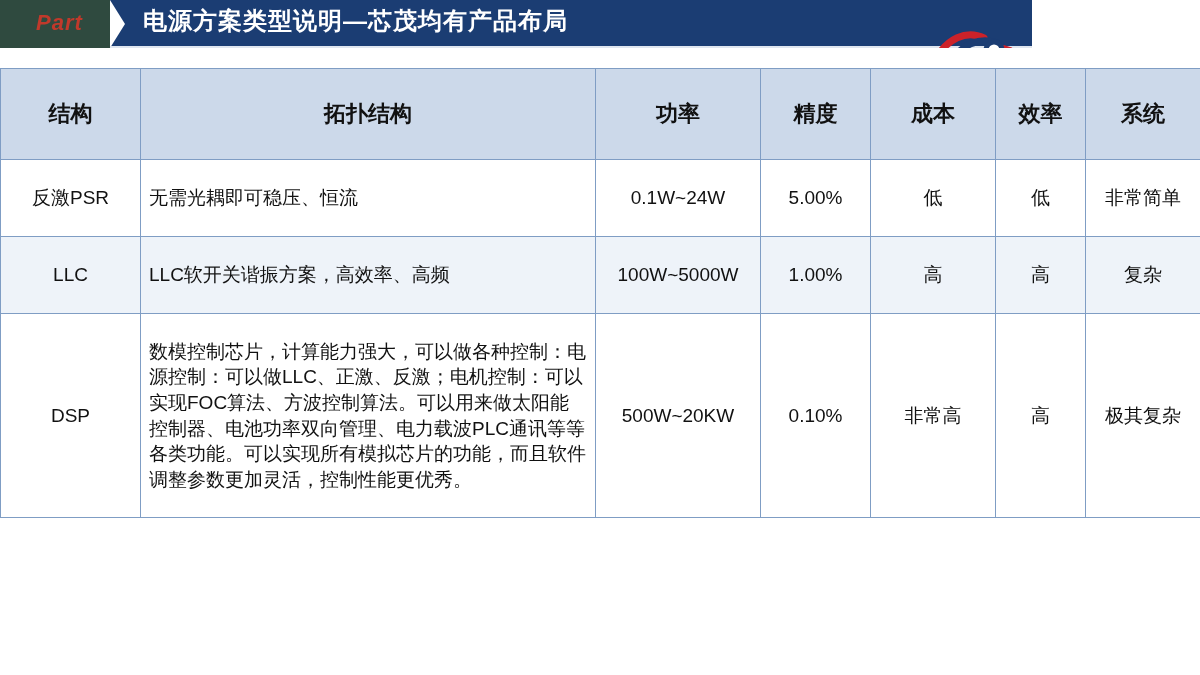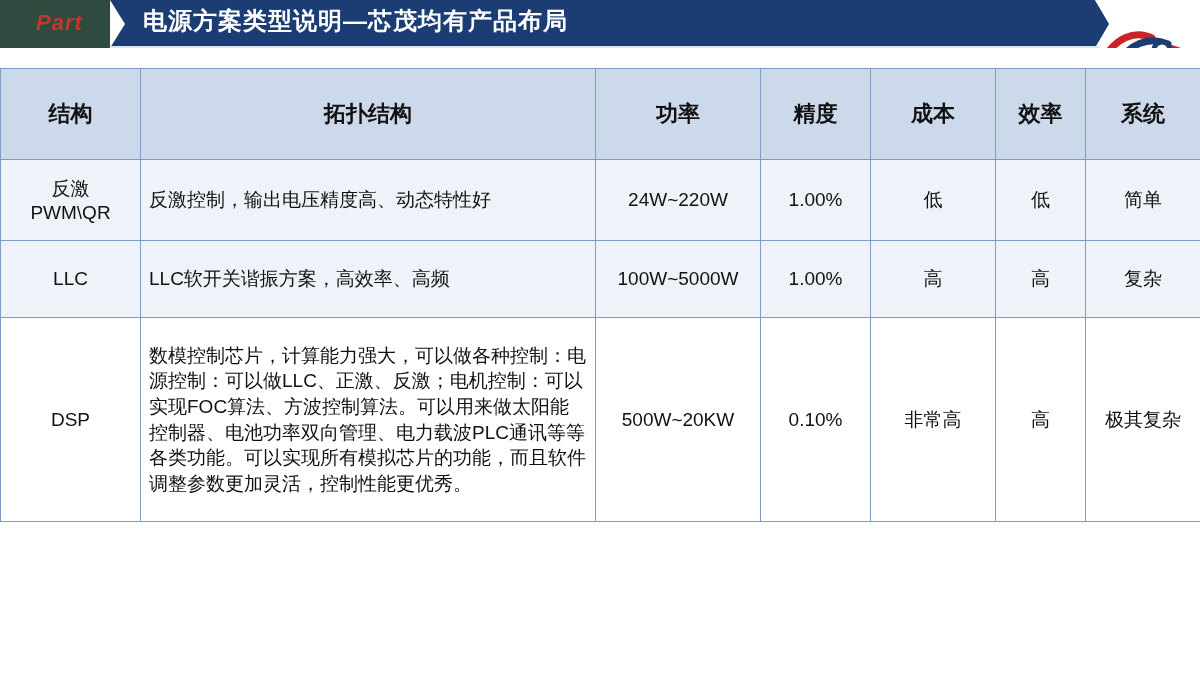--- a/index.html
+++ b/index.html
@@ -10,21 +10,21 @@
     width: 1200px;
     height: 675px;
     background: #ffffff;
     font-family: "Liberation Sans", "DejaVu Sans", sans-serif;
     overflow: hidden;
   }
 
   
   .header {
     position: relative;
-    width: 1200px;
+    width: 1032px;
     height: 48px;
     background: #ffffff;
     overflow: hidden;
   }
   .header-dark {
     position: absolute;
     left: 0; top: 0;
     width: 110px; height: 48px;
     background: #2f4a3f;
   }
@@ -171,29 +171,28 @@
         <th>结构</th>
         <th>拓扑结构</th>
         <th>功率</th>
         <th>精度</th>
         <th>成本</th>
         <th>效率</th>
         <th>系统</th>
       </tr>
     </thead>
     <tbody>
-      <tr class="row-tint r2">
-        <td class="c-struct multi">反激
-PWM\QR</td>
-        <td class="c-topo">反激控制，输出电压精度高、动态特性好</td>
-        <td class="c-power">24W~220W</td>
-        <td class="c-acc">1.00%</td>
+      <tr class="row-light r1">
+        <td class="c-struct">反激PSR</td>
+        <td class="c-topo">无需光耦即可稳压、恒流</td>
+        <td class="c-power">0.1W~24W</td>
+        <td class="c-acc">5.00%</td>
         <td class="c-cost">低</td>
         <td class="c-eff">低</td>
-        <td class="c-sys">简单</td>
+        <td class="c-sys">非常简单</td>
       </tr>
       <tr class="row-tint r4">
         <td class="c-struct">LLC</td>
         <td class="c-topo">LLC软开关谐振方案，高效率、高频</td>
         <td class="c-power">100W~5000W</td>
         <td class="c-acc">1.00%</td>
         <td class="c-cost">高</td>
         <td class="c-eff">高</td>
         <td class="c-sys">复杂</td>
       </tr>

